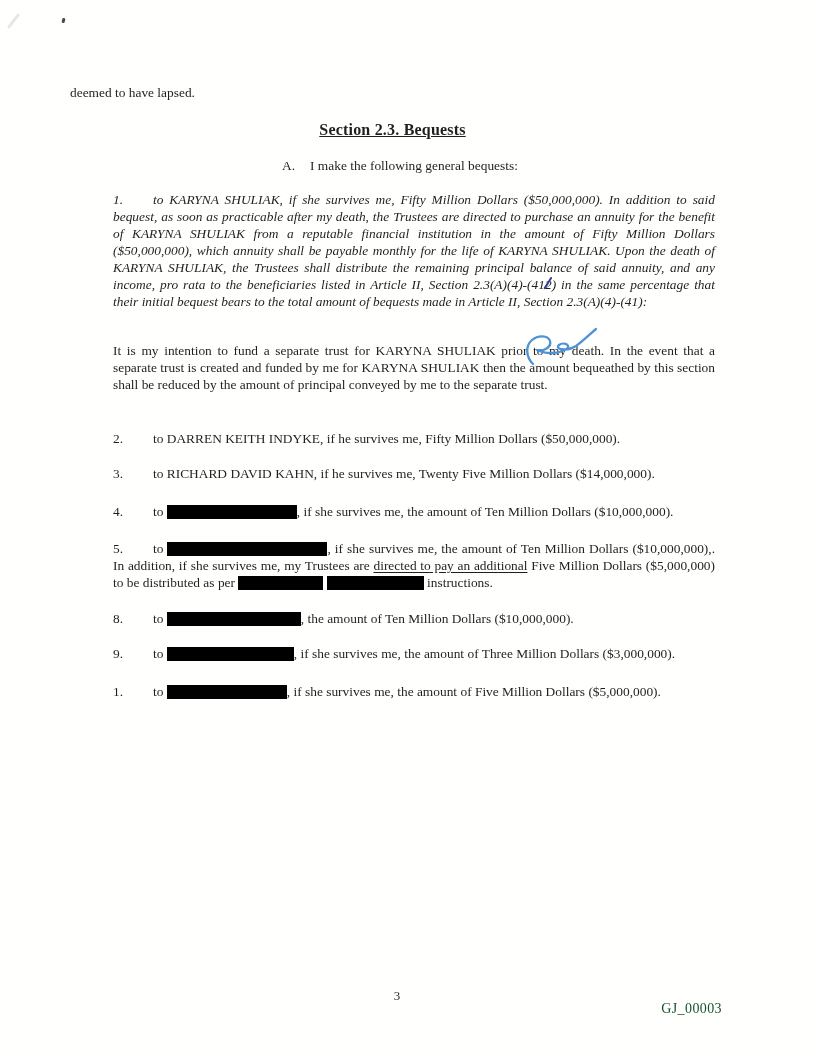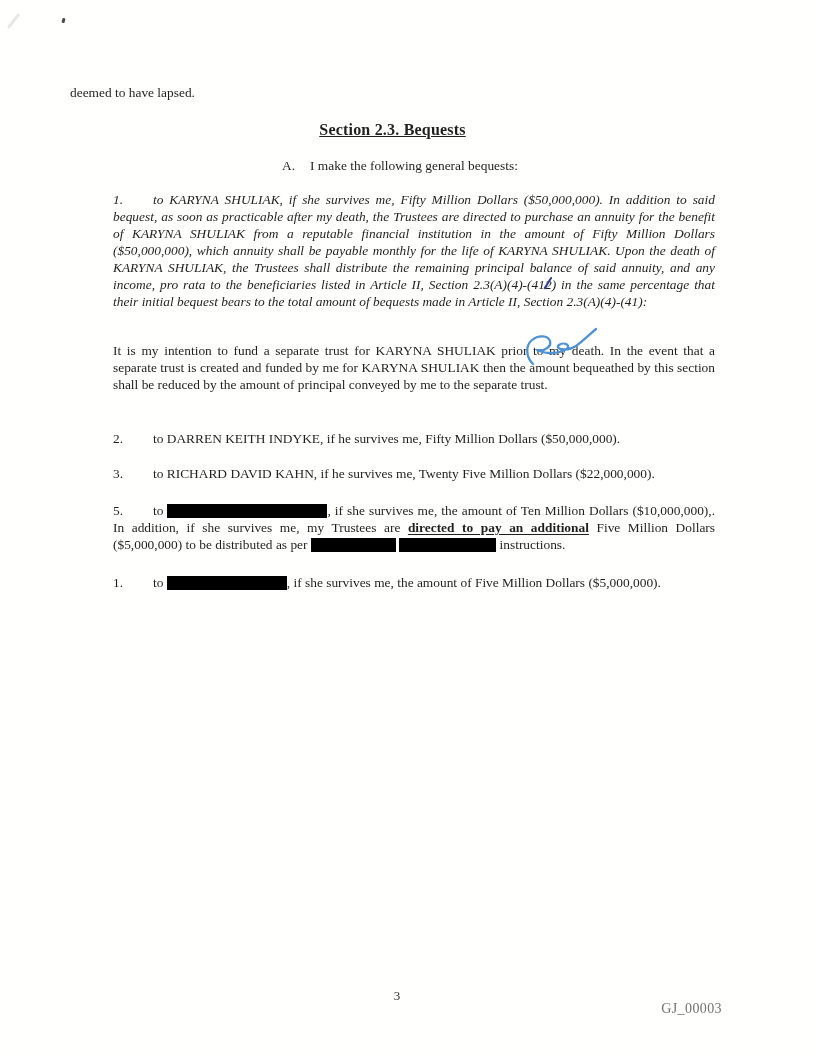--- a/index.html
+++ b/index.html
@@ -27,33 +27,33 @@
   .mt-item3{margin-top:18px;}
   .mt-item4{margin-top:21px;}
   .mt-item6{margin-top:23px;}
   .mt-item8{margin-top:19px;}
   .mt-item9{margin-top:18px;}
   .redact{
     display:inline-block;height:14px;background:#000;vertical-align:-3px;
   }
   .r4{width:130px}.r5a{width:160px}.r5b{width:85px}.r5c{width:97px}
   .r6{width:110px}.r7{width:112px}.r8{width:134px}.r9{width:127px}.r10{width:120px}
-  .u{text-decoration:underline;text-underline-offset:2px;font-weight:bold;}
+  .u{text-decoration:underline;text-underline-offset:2px;}
   .struck{position:relative;display:inline-block;}
   .struck::after{
     content:"";position:absolute;left:-4px;top:6px;width:14px;height:2.2px;
     background:#34418f;transform:rotate(-58deg);border-radius:1px;
   }
   .squiggle{position:absolute;left:523px;top:325px;width:76px;height:42px;}
   .page-number{
     position:absolute;left:385px;top:988px;width:24px;text-align:center;
     font-size:13px;color:#2a2a2a;
   }
   .bates{
-    position:absolute;right:94px;top:1001px;font-size:14px;color:#737373;
+    position:absolute;right:94px;top:1001px;font-size:14px;color:#14532d;
     letter-spacing:.4px;
   }
   .artifact-dot{
     position:absolute;left:62px;top:18px;width:3px;height:5px;background:#4a4a4a;
     border-radius:1px;transform:rotate(14deg);
   }
   .artifact-smudge{
     position:absolute;left:12px;top:12px;width:3px;height:18px;background:#e7e7e5;
     transform:rotate(38deg);border-radius:2px;
   }
@@ -73,28 +73,31 @@
     <p class="heading">Section 2.3. Bequests</p>
 
     <p class="clause"><span class="clause-label">A.</span><span>I make the following general bequests:</span></p>
 
     <p class="bequest just mt-item1"><span class="b-num">1.</span><span>to KARYNA SHULIAK, if she survives me, Fifty Million Dollars ($50,000,000).  In addition to said bequest, as soon as practicable after my death, the Trustees are directed to purchase an annuity for the benefit of KARYNA SHULIAK from a reputable financial institution in the amount of Fifty Million Dollars ($50,000,000), which annuity shall be payable monthly for the life of KARYNA SHULIAK. Upon the death of KARYNA SHULIAK, the Trustees shall distribute the remaining principal balance of said annuity, and any income, pro rata to the beneficiaries listed in Article II, Section 2.3(A)(4)-(41</span><span class="struck">2</span><span>) in the same percentage that their initial bequest bears to the total amount of bequests made in Article II, Section 2.3(A)(4)-(41):</span></p>
 
     <p class="bequest just mt-intent">It is my intention to fund a separate trust for KARYNA SHULIAK prior to my death. In the event that a separate trust is created and funded by me for KARYNA SHULIAK then the amount bequeathed by this section shall be reduced by the amount of principal conveyed by me to the separate trust.</p>
 
     <p class="bequest just mt-item2"><span class="b-num">2.</span><span>to DARREN KEITH INDYKE, if he survives me, Fifty Million Dollars ($50,000,000).</span></p>
 
-    <p class="bequest just mt-item3"><span class="b-num">3.</span><span>to RICHARD DAVID KAHN, if he survives me, Twenty Five Million Dollars ($22,000,000).</span></p>
+    <p class="bequest just mt-item3"><span class="b-num">3.</span><span>to RICHARD DAVID KAHN, if he survives me, Twenty Five Million Dollars ($14,000,000).</span></p>
 
+    <p class="bequest just mt-item4"><span class="b-num">4.</span><span>to </span><span class="redact r4"></span><span>, if she survives me, the amount of Ten Million Dollars ($10,000,000).</span></p>
 
     <p class="bequest just"><span class="b-num">5.</span><span>to </span><span class="redact r5a"></span><span>, if she survives me, the amount of Ten Million Dollars ($10,000,000),. In addition, if she survives me, my Trustees are </span><span class="u">directed to pay an additional</span><span> Five Million Dollars ($5,000,000) to be distributed as per </span><span class="redact r5b"></span> <span class="redact r5c"></span><span> instructions.</span></p>
 
 
 
+    <p class="bequest just mt-item8"><span class="b-num">8.</span><span>to </span><span class="redact r8"></span><span>, the amount of Ten Million Dollars ($10,000,000).</span></p>
 
+    <p class="bequest just mt-item9"><span class="b-num">9.</span><span>to </span><span class="redact r9"></span><span>, if she survives me, the amount of Three Million Dollars ($3,000,000).</span></p>
 
     <p class="bequest just mt-item4"><span class="b-num">1.</span><span>to </span><span class="redact r10"></span><span>, if she survives me, the amount of Five Million Dollars ($5,000,000).</span></p>
 
   </div>
 
   <svg class="squiggle" viewBox="0 0 76 42" fill="none" xmlns="http://www.w3.org/2000/svg">
     <path d="M10,39 C3,32 2,21 9,15 C15,10 25,10 27,16 C29,22 20,27 14,25 C22,29 34,29 42,25 C50,21 41,16 36,20 C31,24 44,27 53,21 C60,16 67,9 73,4" stroke-width="2.3" stroke-linecap="round" stroke-linejoin="round" stroke="#4f93d4"></path>
   </svg>
 
   <div class="page-number">3</div>

